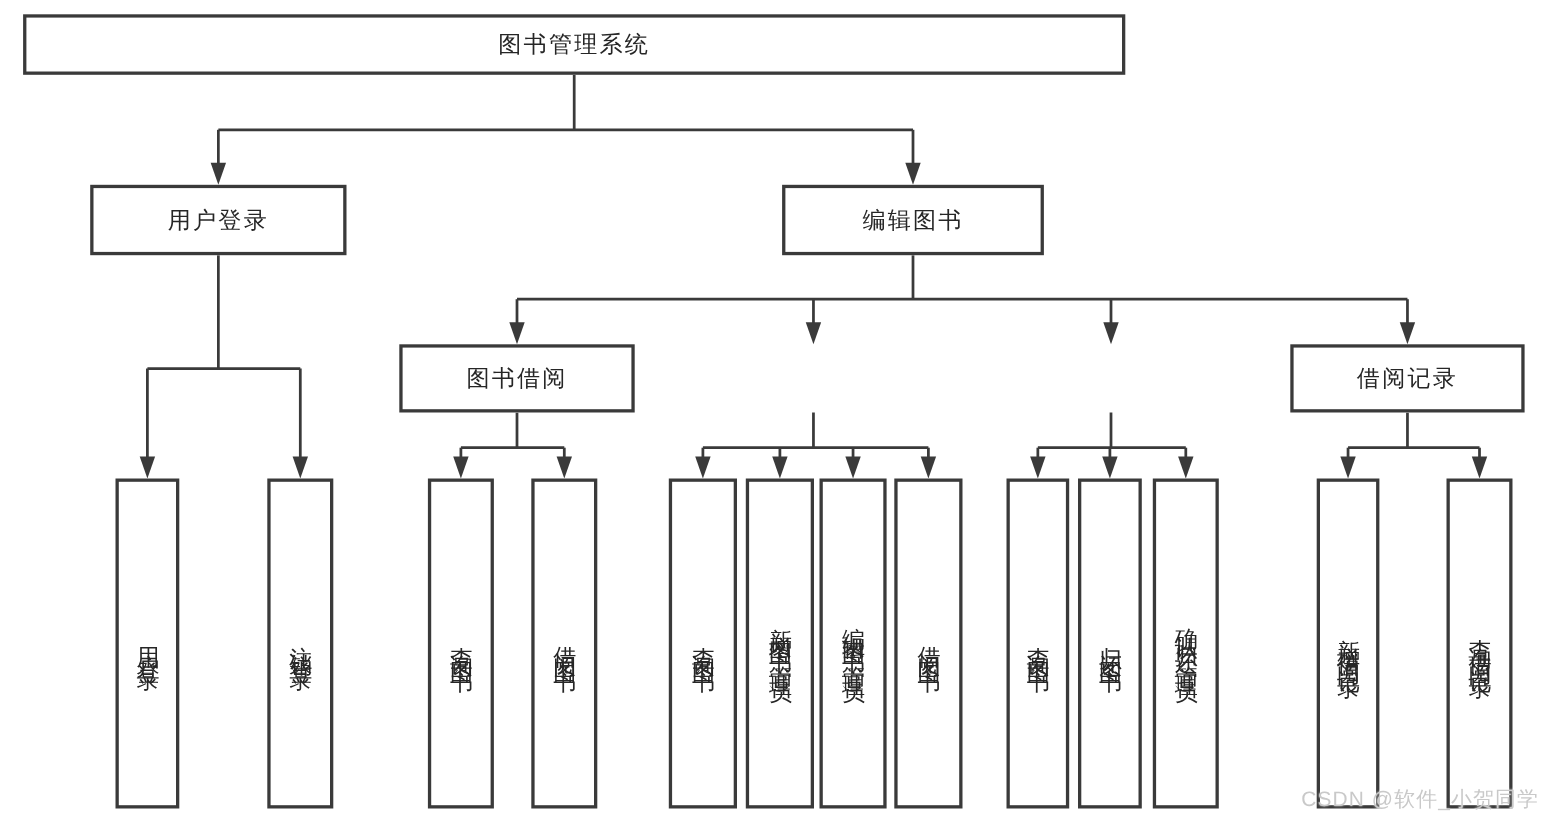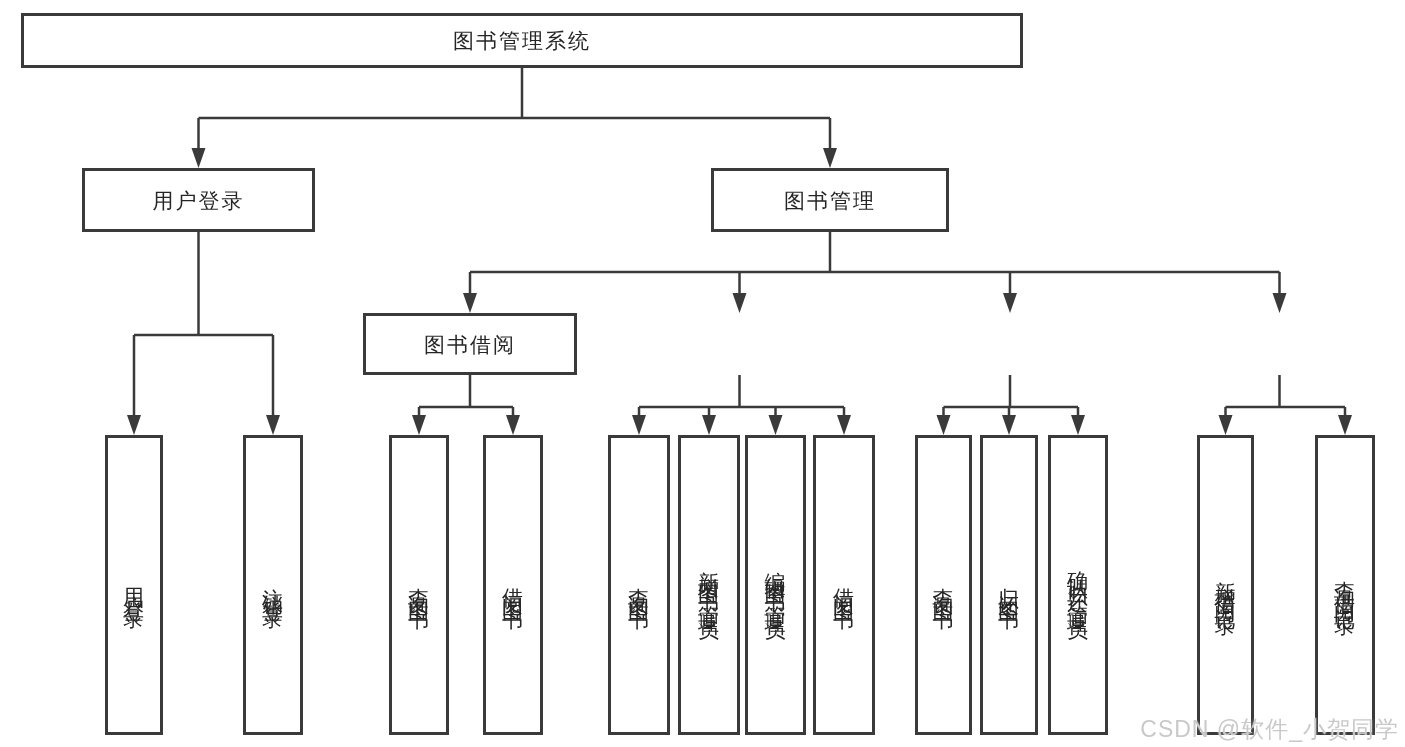--- a/index.html
+++ b/index.html
@@ -30,21 +30,21 @@
   .vnode .lbl{
     writing-mode:vertical-rl;
     text-orientation:mixed;
     letter-spacing:7px;
     font-size:21px;
   }
   .watermark{
     position:absolute;
     right:6px;
     top:714px;
-    font-size:23px;
+    font-size:19px;
     color:#c9c9c9;
     letter-spacing:1px;
     text-shadow:0 0 2px #ffffff;
     white-space:nowrap;
   }
 </style>
 </head>
 <body>
 
 <div id="canvas">
@@ -105,25 +105,28 @@
     </svg>
 
   <div class="node" style="left:21px;top:13px;width:1002px;height:55px">
     <span class="lbl">图书管理系统</span>
   </div>
 
   <div class="node" style="left:82px;top:168px;width:233px;height:64px">
     <span class="lbl">用户登录</span>
   </div>
   <div class="node" style="left:711px;top:168px;width:238px;height:64px">
-    <span class="lbl">图书管理</span>
+    <span class="lbl">编辑图书</span>
   </div>
 
   <div class="node" style="left:363px;top:313px;width:214px;height:62px">
     <span class="lbl">图书借阅</span>
+  </div>
+  <div class="node" style="left:1173px;top:313px;width:213px;height:62px">
+    <span class="lbl">借阅记录</span>
   </div>
 
   <div class="node vnode" style="left:105px;top:435px;width:58px;height:300px">
     <span class="lbl">用户登录</span>
   </div>
   <div class="node vnode" style="left:243px;top:435px;width:60px;height:300px">
     <span class="lbl">注销登录</span>
   </div>
 
   <div class="node vnode" style="left:389px;top:435px;width:60px;height:300px">

